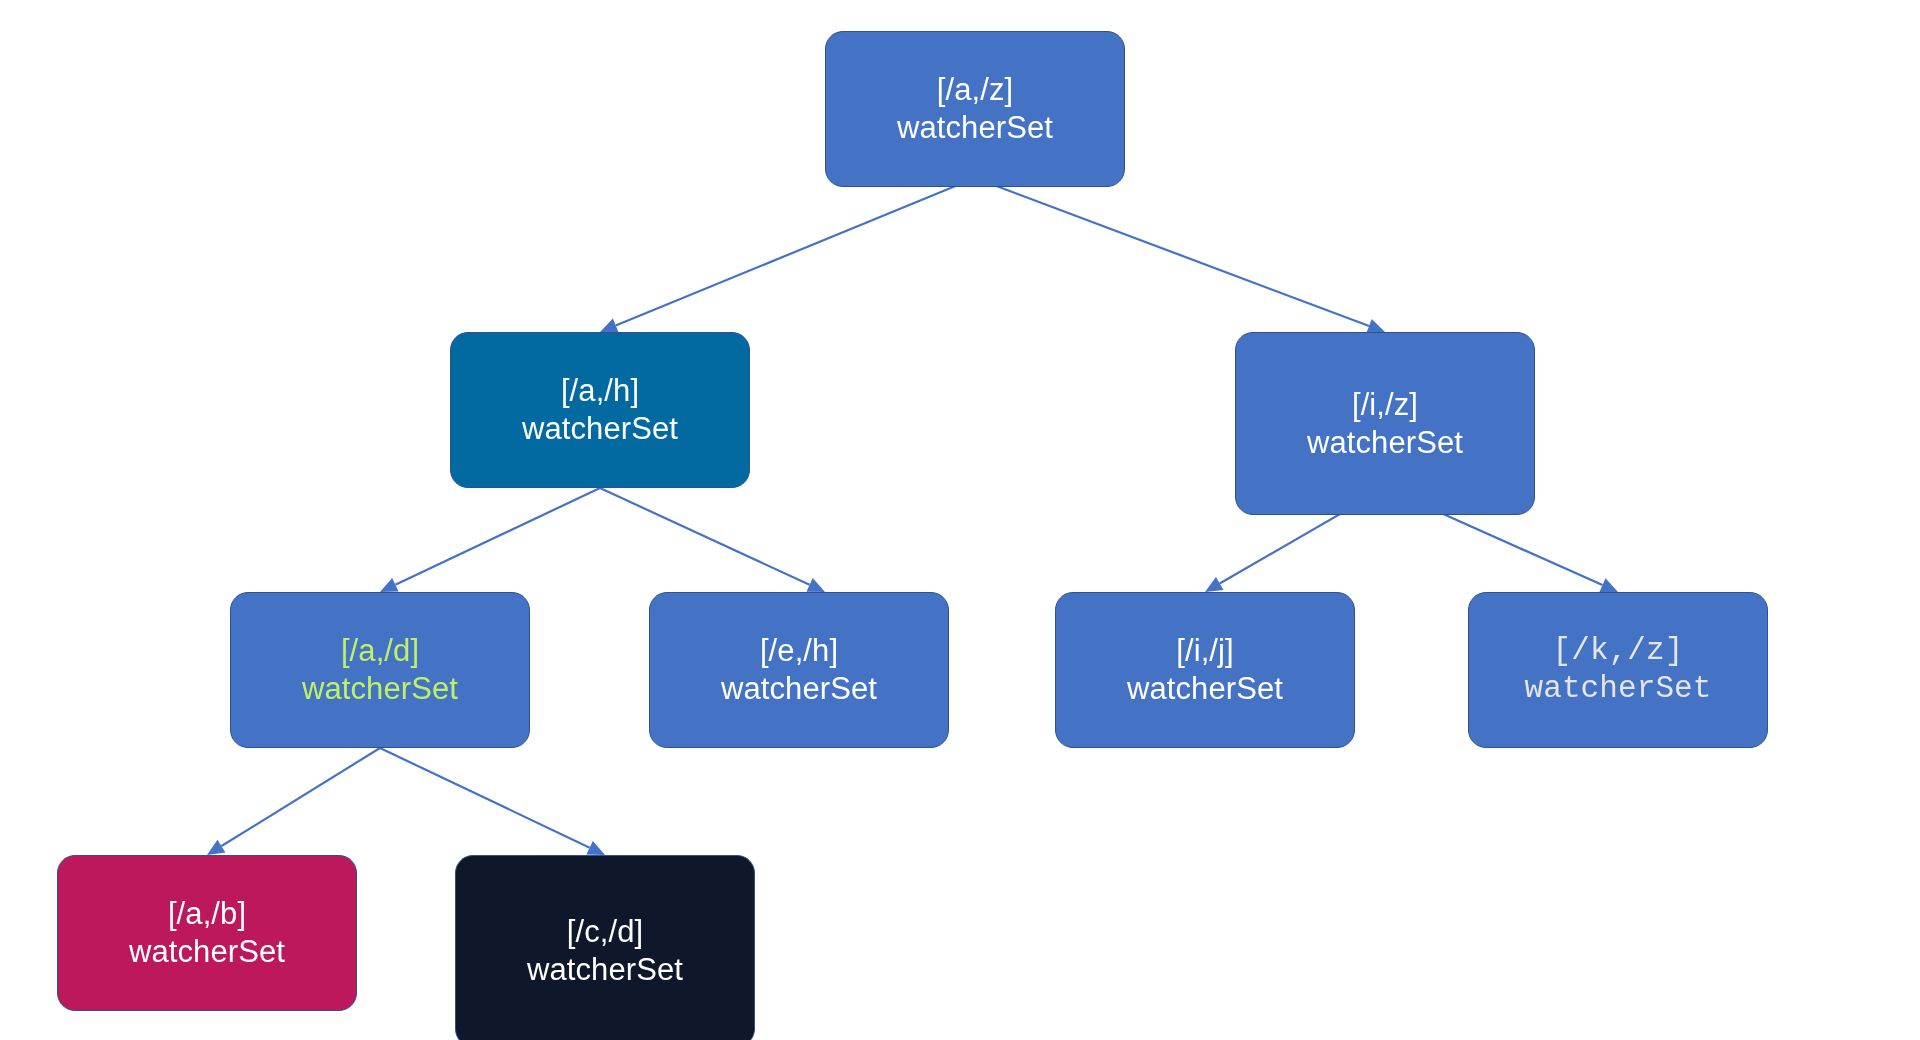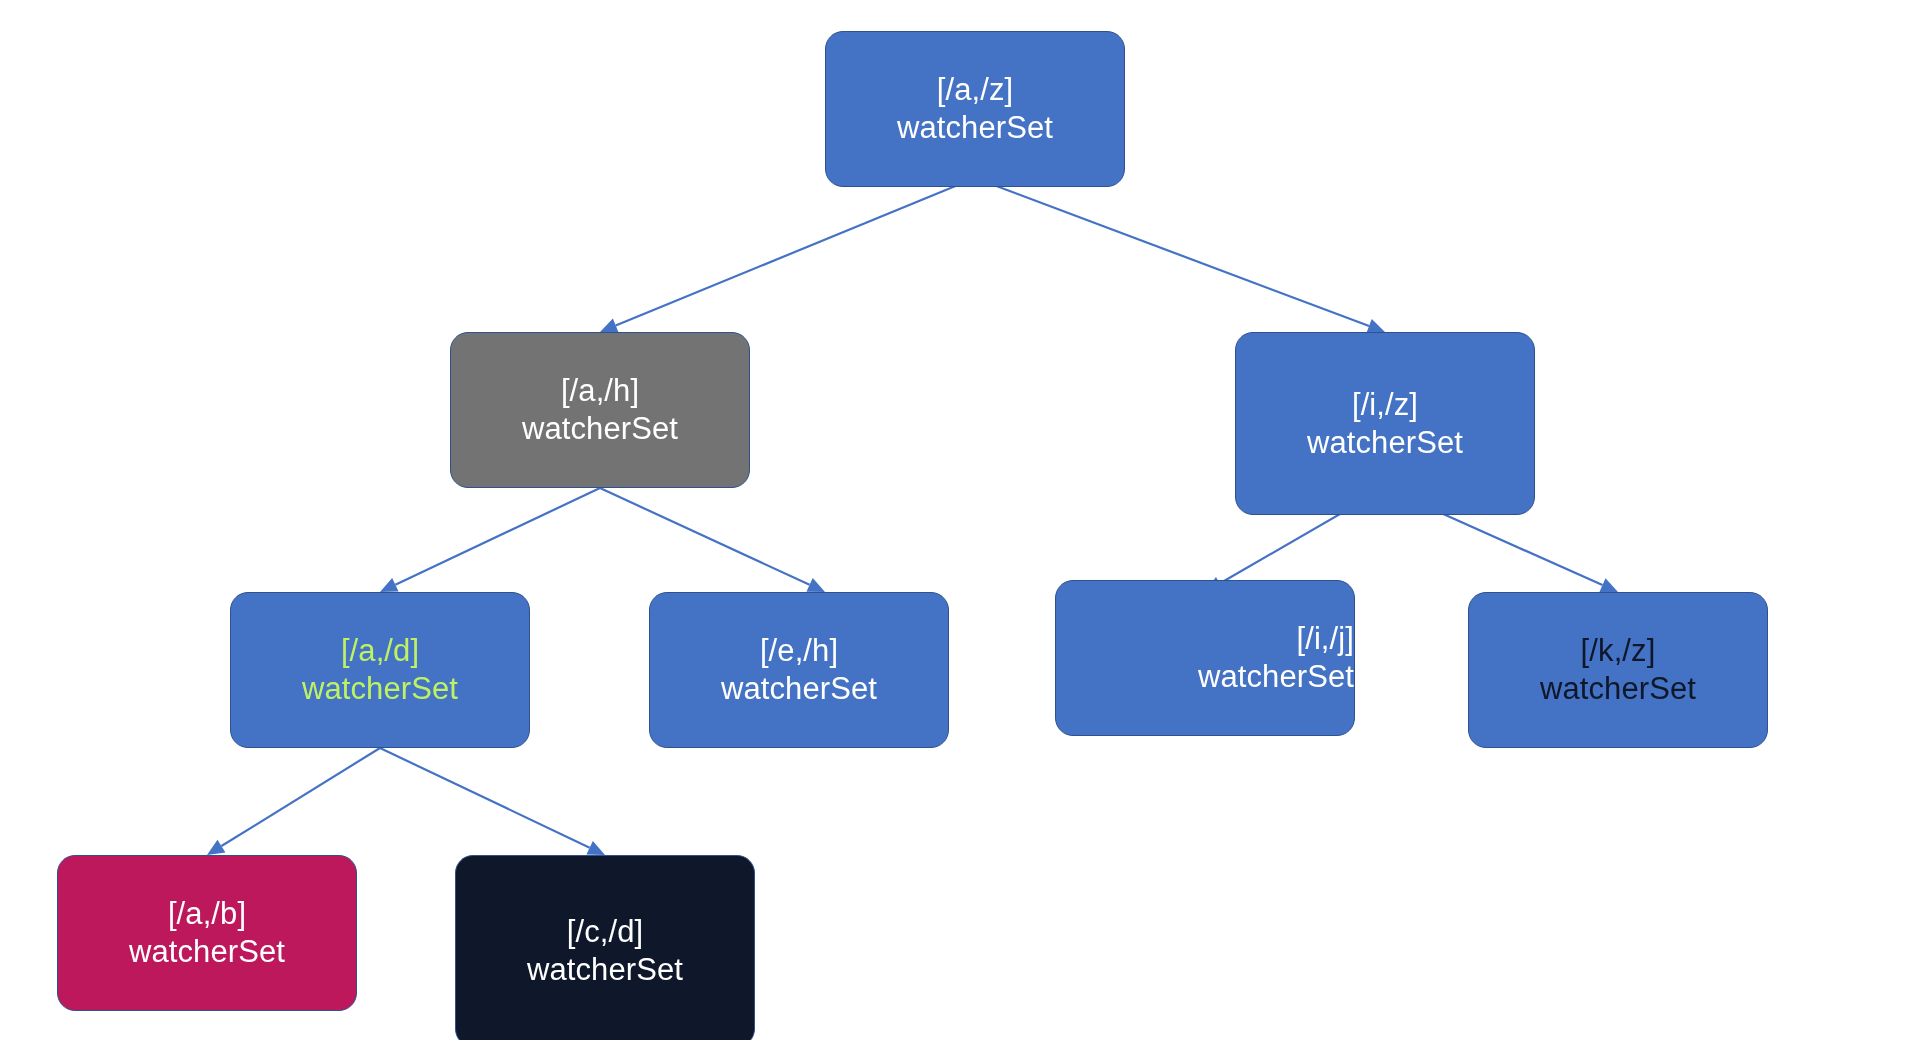--- a/index.html
+++ b/index.html
@@ -89,41 +89,41 @@
       <g>
         <line x1="380" y1="748" x2="589.6475895249508" y2="847.699075907421" stroke="#4472C4" stroke-width="2.2"></line>
         <polygon points="605,855 586.4265936017542,854.4721981758252 592.8685854481474,840.9259536390169" fill="#4472C4"></polygon>
       </g>
     </svg>
   <div id="node-layer">
       <div class="node" style="left: 825px; top: 22px; width: 300px; height: 156px; background: rgb(68, 114, 196); border-color: rgb(47, 82, 143); color: rgb(255, 255, 255); margin-top: 9px;">
         <span class="range">[/a,/z]</span>
         <span class="kind">watcherSet</span>
       </div>
-      <div class="node" style="left: 450px; top: 332px; width: 300px; height: 156px; background: #737373; border-color: rgb(47, 82, 143); color: rgb(255, 255, 255);">
+      <div class="node" style="left: 450px; top: 332px; width: 300px; height: 156px; background: #0369a1; border-color: rgb(47, 82, 143); color: rgb(255, 255, 255);">
         <span class="range">[/a,/h]</span>
         <span class="kind">watcherSet</span>
       </div>
       <div class="node" style="left: 1235px; top: 332px; width: 300px; height: 183px; background: rgb(68, 114, 196); border-color: rgb(47, 82, 143); color: rgb(255, 255, 255);">
         <span class="range">[/i,/z]</span>
         <span class="kind">watcherSet</span>
       </div>
       <div class="node" style="left: 230px; top: 592px; width: 300px; height: 156px; background: rgb(68, 114, 196); border-color: rgb(47, 82, 143); color: #bef264;">
         <span class="range">[/a,/d]</span>
         <span class="kind">watcherSet</span>
       </div>
       <div class="node" style="left: 649px; top: 592px; width: 300px; height: 156px; background: rgb(68, 114, 196); border-color: rgb(47, 82, 143); color: rgb(255, 255, 255);">
         <span class="range">[/e,/h]</span>
         <span class="kind">watcherSet</span>
       </div>
-      <div class="node" style="left: 1055px; top: 580px; width: 300px; height: 156px; background: rgb(68, 114, 196); border-color: rgb(47, 82, 143); color: rgb(255, 255, 255); align-items: flex-end;">
+      <div class="node" style="left: 1055px; top: 592px; width: 300px; height: 156px; background: rgb(68, 114, 196); border-color: rgb(47, 82, 143); color: rgb(255, 255, 255);">
         <span class="range">[/i,/j]</span>
         <span class="kind">watcherSet</span>
       </div>
-      <div class="node" style="left: 1468px; top: 592px; width: 300px; height: 156px; background: rgb(68, 114, 196); border-color: rgb(47, 82, 143); color: #0f172a;">
+      <div class="node" style="left: 1468px; top: 592px; width: 300px; height: 156px; background: rgb(68, 114, 196); border-color: rgb(47, 82, 143); color: #e5e5e5; font-family: Liberation Mono, monospace;">
         <span class="range">[/k,/z]</span>
         <span class="kind">watcherSet</span>
       </div>
       <div class="node" style="left: 57px; top: 855px; width: 300px; height: 156px; background: #be185d; border-color: rgb(47, 82, 143); color: rgb(255, 255, 255);">
         <span class="range">[/a,/b]</span>
         <span class="kind">watcherSet</span>
       </div>
       <div class="node" style="left: 455px; top: 855px; width: 300px; height: 192px; background: #0f172a; border-color: rgb(47, 82, 143); color: rgb(255, 255, 255);">
         <span class="range">[/c,/d]</span>
         <span class="kind">watcherSet</span>

